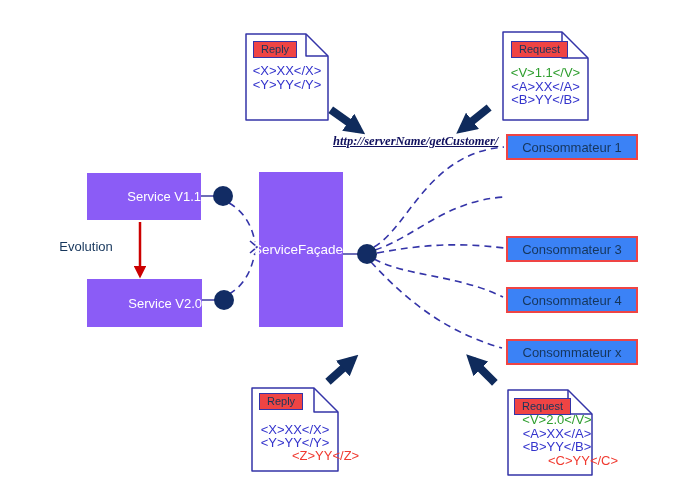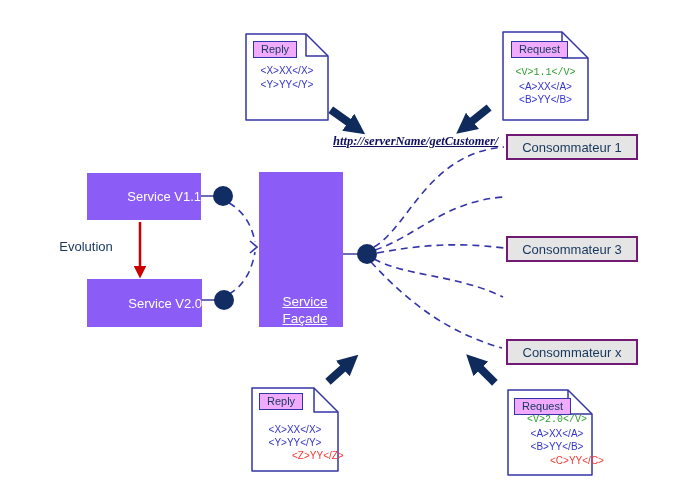--- a/index.html
+++ b/index.html
@@ -3,44 +3,44 @@
 <meta charset="utf-8">
 <style>
   html,body{margin:0;padding:0;background:#fff;}
   .canvas{position:relative;width:680px;height:500px;background:#ffffff;
           font-family:"Liberation Sans",sans-serif;overflow:hidden;}
   .layer{position:absolute;left:0;top:0;}
   .navybox{position:absolute;background:#8b5cf6;color:#ffffff;display:flex;
            align-items:center;justify-content:flex-end;font-size:13px;text-align:center;padding-left:8px;}
   #svc11{left:87px;top:173px;width:106px;height:47px;}
   #svc20{left:87px;top:279px;width:107px;height:48px;}
-  #facade{left:259px;top:172px;width:76px;height:155px;flex-direction:column;
-          line-height:17px;font-size:13.5px;text-decoration:underline;}
+  #facade{left:259px;top:172px;width:76px;height:155px;flex-direction:row;
+          line-height:17px;font-size:13.5px;}
   .consumer{position:absolute;left:506px;width:132px;height:26px;box-sizing:border-box;
-            background:#e5e5e5;border:2px solid #701a75;display:flex;align-items:center;
+            background:#3b82f6;border:2px solid #ef4444;display:flex;align-items:center;
             justify-content:center;font-size:13px;color:#16365C;}
   #cons1{top:134px}#cons2{top:185px}#cons3{top:236px}#cons4{top:287px}#cons5{top:339px}
   #evolution{position:absolute;left:50px;top:239px;width:72px;text-align:center;
              font-size:13px;color:#16365C;}
   #url{position:absolute;left:333px;top:134px;font-family:"Liberation Serif",serif;
        font-style:italic;font-weight:bold;font-size:12.5px;color:#10105E;
        text-decoration:underline;}
-  .note-title{position:absolute;border:1px solid #3434A8;background:#f0abfc;color:#16365C;
+  .note-title{position:absolute;border:1px solid #3434A8;background:#ef4444;color:#16365C;
               font-size:11px;padding:1px 7px 2px 7px;}
   #nt-reply-title{left:253px;top:41px;}
   #nt-request-title{left:511px;top:41px;}
   #nb-reply-title{left:259px;top:393px;}
   #nb-request-title{left:514px;top:398px;}
-  .note-lines{position:absolute;font-size:10px;text-align:center;}
+  .note-lines{position:absolute;font-size:13px;text-align:center;}
   #nt-reply-lines{left:246px;top:64px;width:82px;line-height:13.5px;}
   #nt-request-lines{left:503px;top:66px;width:85px;line-height:13.5px;}
   #nb-reply-lines{left:252px;top:423px;width:86px;line-height:13px;}
   #nb-request-lines{left:508px;top:413px;width:98px;line-height:13.5px;}
   .note-lines div[data-color="blue"]{color:#3333CC;}
-  .note-lines div[data-color="green"]{color:#2E9E2E;font-family:Liberation Mono, monospace;}
+  .note-lines div[data-color="green"]{color:#2E9E2E;}
   .note-lines div[data-color="red"]{color:#F03A30;padding-left:40px;}
 </style>
 </head>
 <body>
 
 <div class="canvas">
 
   <svg class="layer" width="680" height="500" viewBox="0 0 680 500">
     <defs>
       <marker id="ah-navy" viewBox="0 0 10 10" refX="4" refY="5" markerWidth="2.6" markerHeight="2.6" orient="auto">
@@ -110,20 +110,23 @@
   <div id="evolution">Evolution</div>
 
   <div id="url">http://serverName/getCustomer/</div>
 
   <div class="consumer" id="cons1">
     <span>Consommateur 1</span>
   </div>
   <div class="consumer" id="cons3">
     <span>Consommateur 3</span>
   </div>
+  <div class="consumer" id="cons4">
+    <span>Consommateur 4</span>
+  </div>
   <div class="consumer" id="cons5">
     <span>Consommateur x</span>
   </div>
 
   <div class="note-title" id="nt-reply-title">Reply</div>
   <div class="note-title" id="nt-request-title">Request</div>
   <div class="note-title" id="nb-reply-title">Reply</div>
   <div class="note-title" id="nb-request-title">Request</div>
 
   <div class="note-lines" id="nt-reply-lines">

